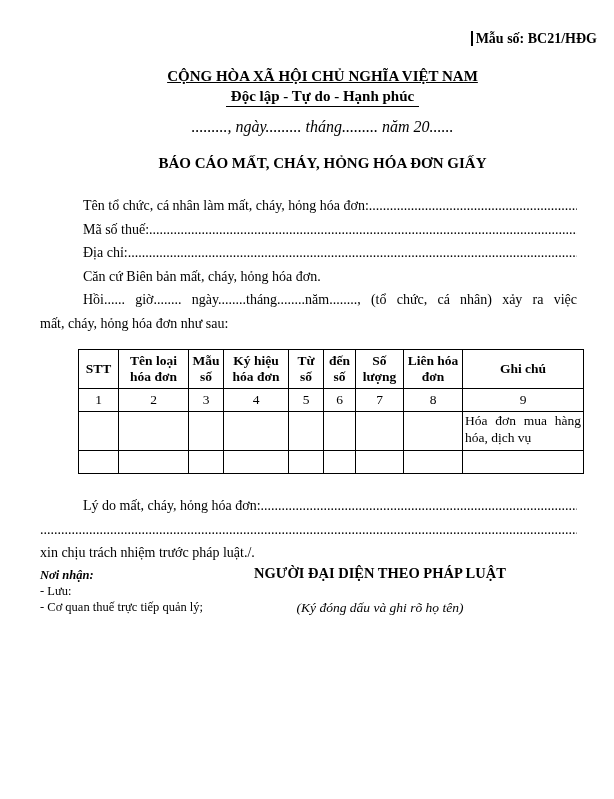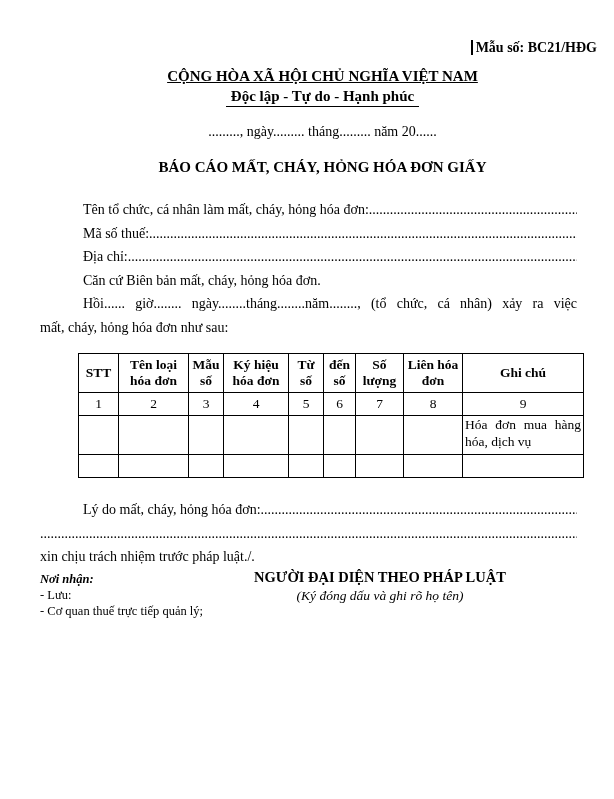--- a/index.html
+++ b/index.html
@@ -2,33 +2,33 @@
 <html><head>
 <meta charset="utf-8">
 <style>
   html,body { margin:0; padding:0; background:#fff; }
   .page {
     width:614px; height:799px; position:relative; background:#ffffff;
     font-family:"Liberation Serif","DejaVu Serif",serif; color:#000;
     overflow:hidden;
   }
   .form-code {
-    position:absolute; top:40px; right:17px;
+    position:absolute; top:31px; right:17px;
     font-weight:bold; font-size:14px; white-space:nowrap;
   }
   .caret {
     display:inline-block; width:1.5px; height:15px; background:#000;
     margin-right:3px; vertical-align:text-bottom;
   }
   .content { padding:68px 37px 0 40px; }
   .head { text-align:center; margin-left:28px; }
   .nat-title { font-size:15px; font-weight:bold; white-space:nowrap;text-decoration:underline; }
   .motto { margin-top:3px; font-size:15px; font-weight:bold; }
   .motto span { display:inline-block; border-bottom:1.5px solid #000; padding:0 5px 1px 5px; }
-  .date-line { margin-top:17px; font-size:14px; }
+  .date-line { margin-top:11px; font-style:italic; font-size:16px; }
   .doc-title { margin-top:19px; font-size:15px; font-weight:bold; }
 
   .body-block { margin-top:22px; font-size:14px; line-height:23.5px; }
   .body-block p, .closing-block p { margin:0; }
   .indent { text-indent:43px; }
   .dotline { white-space:nowrap; overflow:hidden; }
   .just { text-align:justify; text-align-last:justify; }
 
   table.inv {
     margin:14px 0 0 38px; border-collapse:collapse; table-layout:fixed;
@@ -45,21 +45,21 @@
   }
   td.fill-cell { vertical-align:top; }
 
   .closing-block { margin-top:20px; font-size:14px; line-height:23.5px; }
 
   .footer { position:relative; margin-top:2px; }
   .noi-nhan { font-size:12.5px; line-height:16px; }
   .noi-nhan-title { font-weight:bold; font-style:italic; }
   .signature { position:absolute; left:180px; top:-2px; width:320px; text-align:center; }
   .signer-title { font-weight:bold; font-size:14.5px; white-space:nowrap; }
-  .signer-note { font-style:italic; font-size:13.5px; margin-top:2px; }
+  .signer-note { font-style:italic; font-size:13.5px; margin-top:18px; }
 </style>
 </head>
 <body>
 
 <div class="page">
 
   <div class="form-code">
     <span class="caret"></span><span>Mẫu số: BC21/HĐG</span>
   </div>
 

